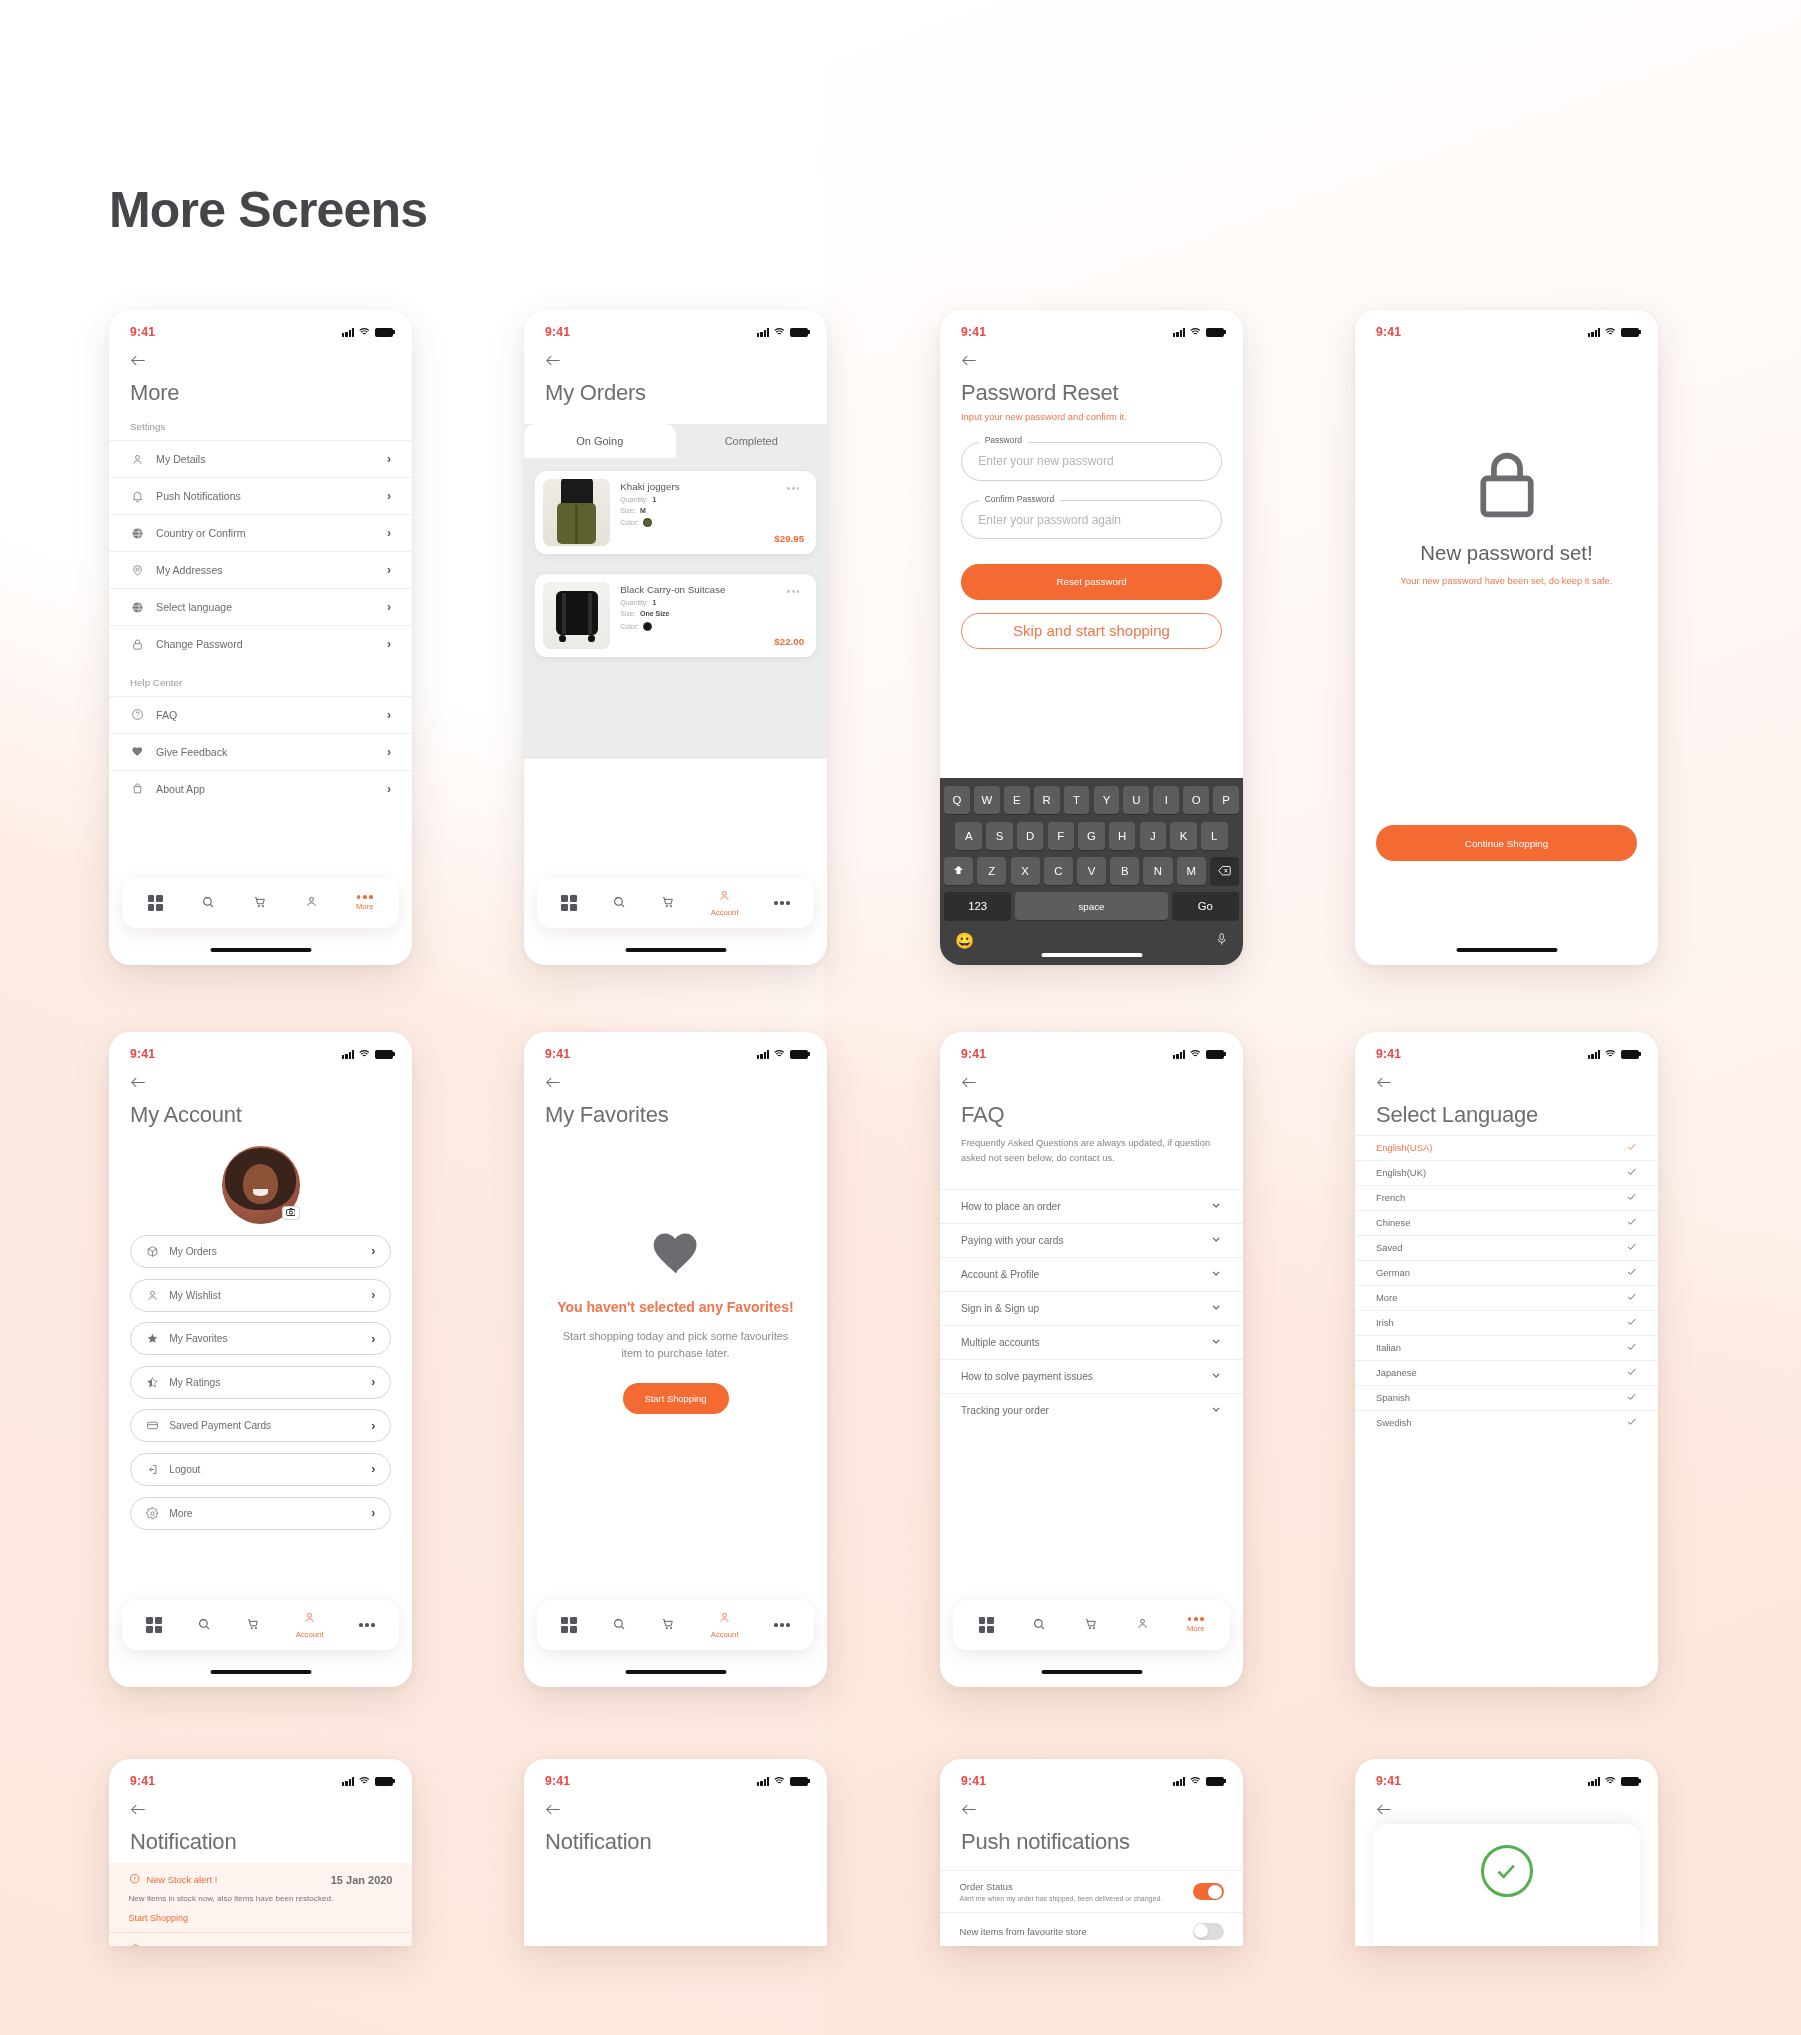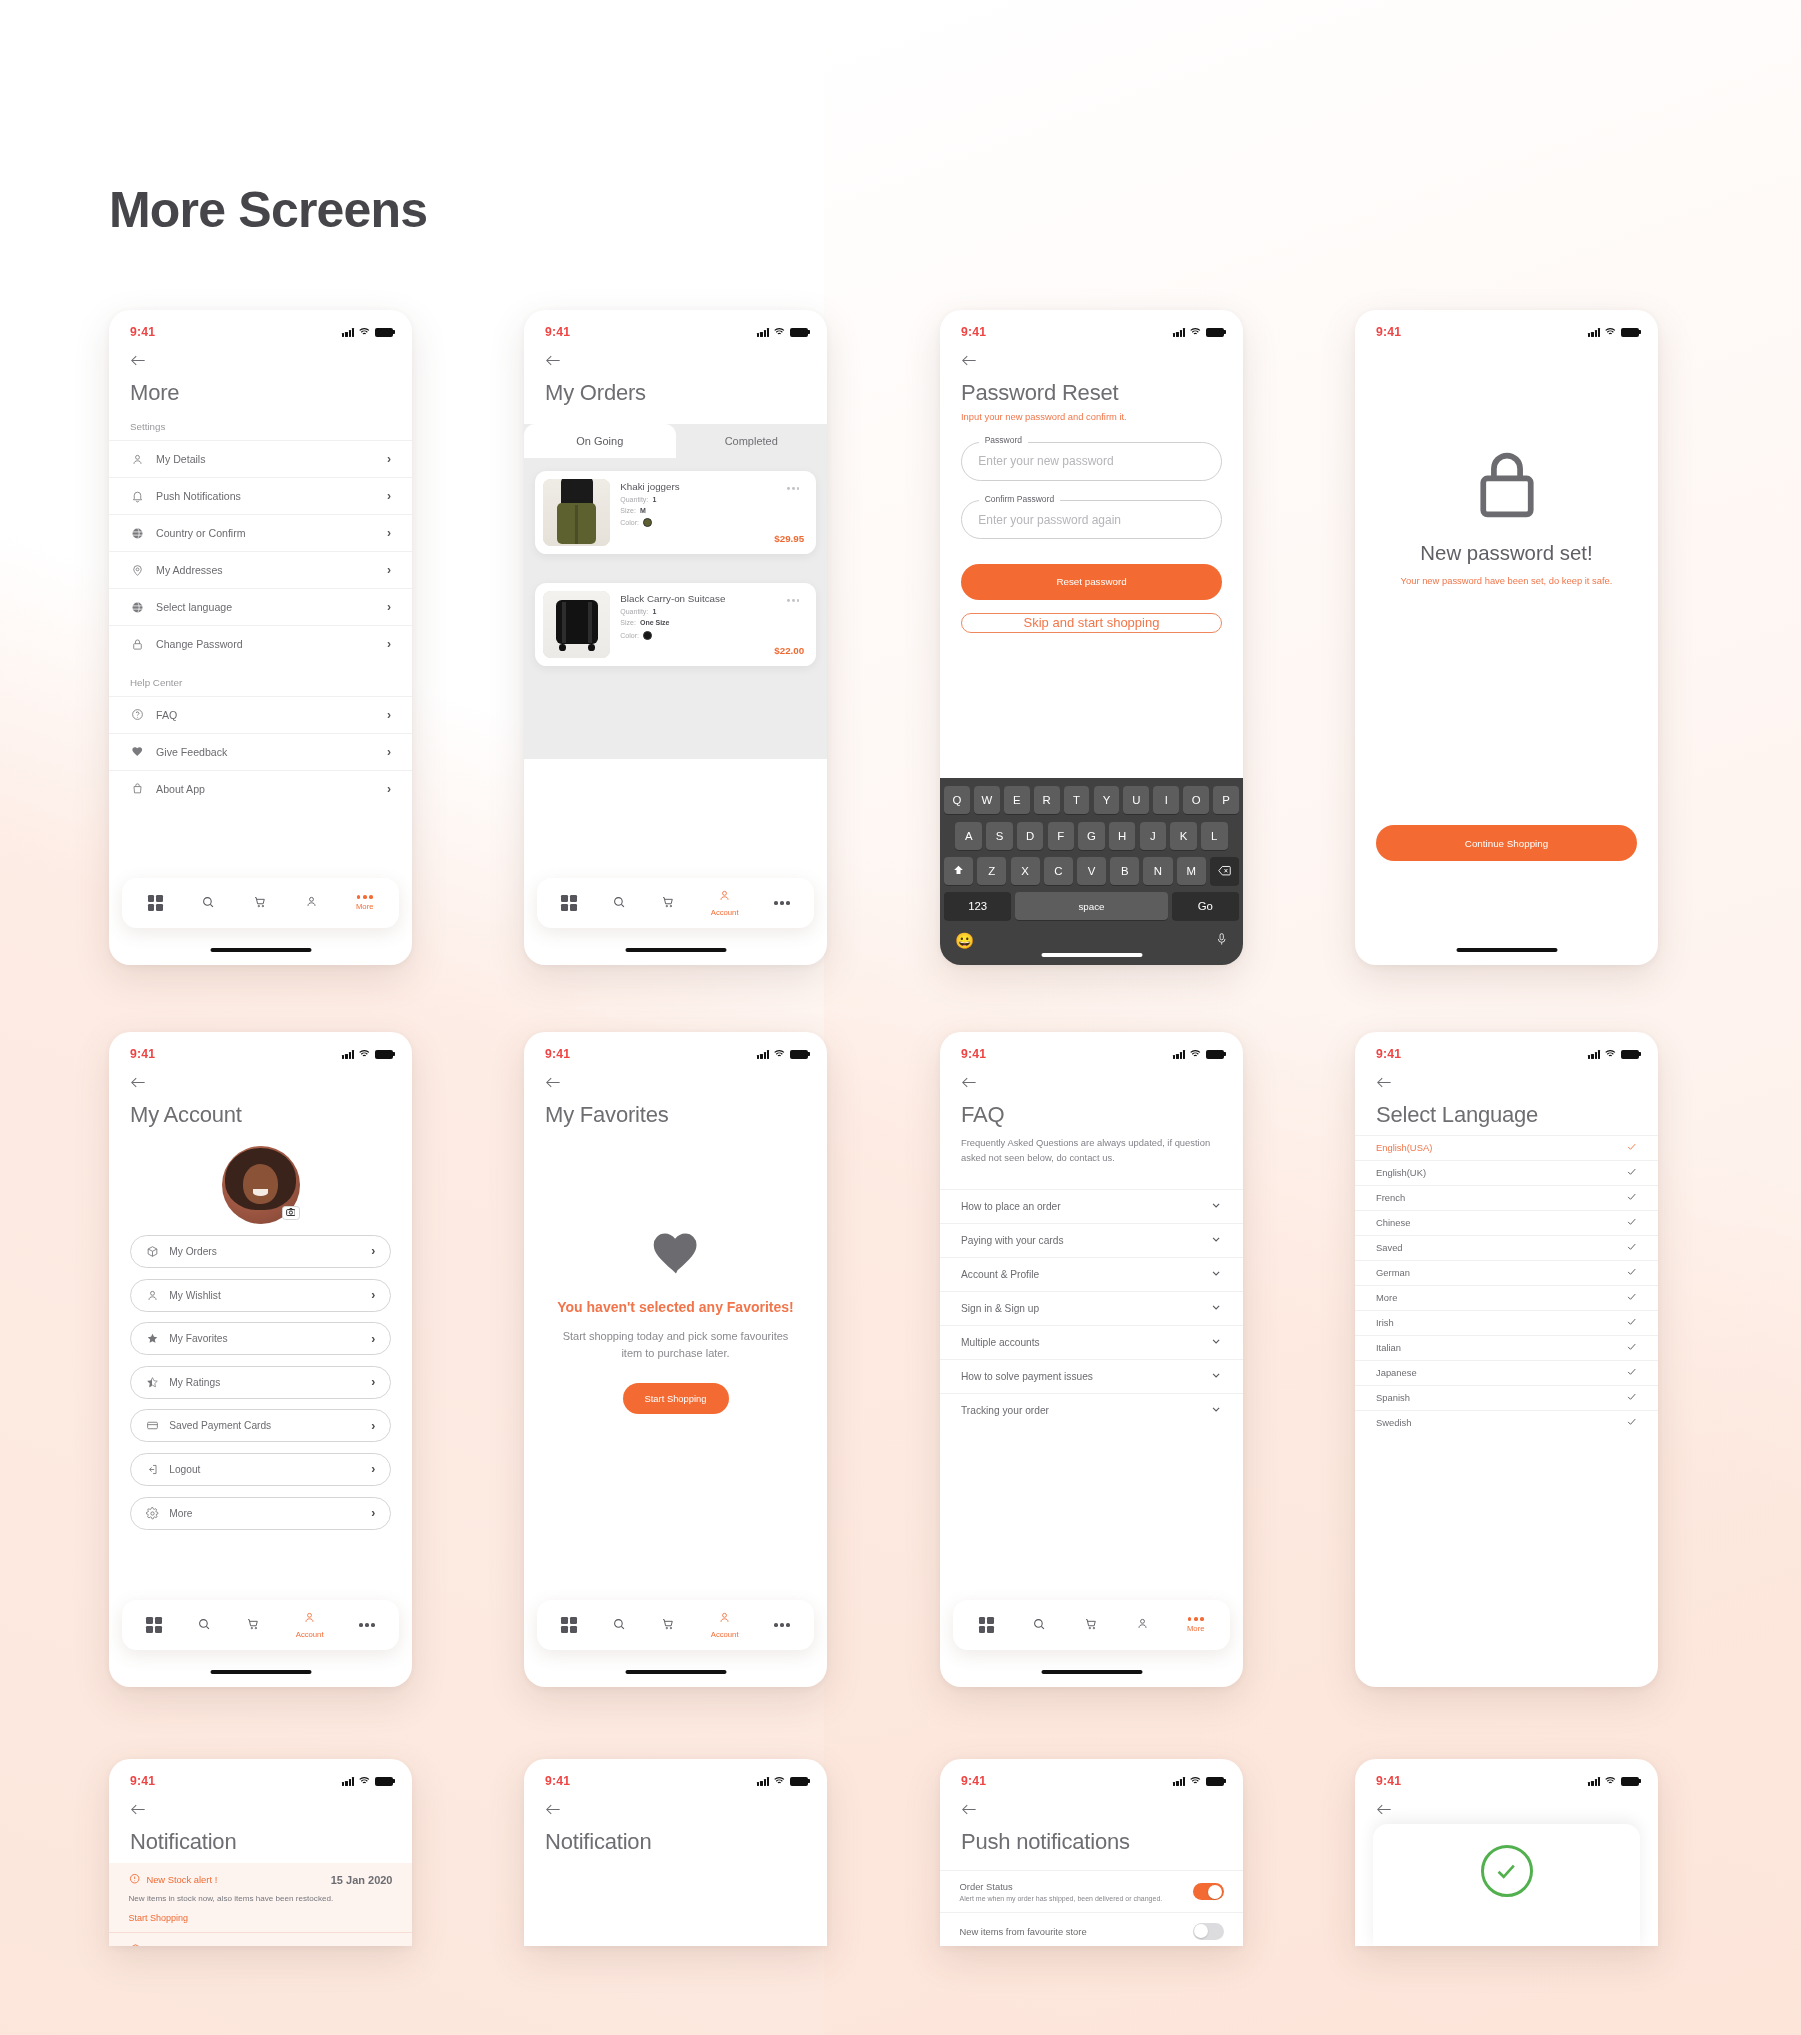--- a/index.html
+++ b/index.html
@@ -96,21 +96,21 @@
 
   
   .tabs-wrap { margin-top: 18px; position: relative; }
   .tabs-row { display: flex; }
   .otab { flex: 1; text-align: center; font-size: 11px; color: #6f6f74; padding: 10.6px 0; }
   .otab.active { background: #fff; border-radius: 11.4px 11.4px 0 0; color: #5c5c62; position: relative; z-index: 2; }
   .orders-body { background: #ececec; padding: 13px 11.4px; min-height: 301px; }
   .tabs-bg { background: #ececec; }
   .ocard {
     background: #fff; border-radius: 11.4px; display: flex; gap: 9.8px; padding: 8.1px;
-    box-shadow: 0 2.4px 9.8px rgba(0,0,0,0.06); margin-bottom: 29px; position: relative;
+    box-shadow: 0 2.4px 9.8px rgba(0,0,0,0.06); margin-bottom: 20px; position: relative;
   }
   .othumb { width: 67px; height: 67px; border-radius: 8.1px; overflow: hidden; flex: none; background: #ded9cf; position: relative; }
   .oinfo { flex: 1; padding-top: 2.4px; position: relative; }
   .oname { font-size: 9.8px; color: #55555b; }
   .ometa { font-size: 7px; color: #aaaaae; margin-top: 4.1px; display: flex; align-items: center; gap: 4.1px; }
   .ometa b { color: #4a4a50; font-weight: 700; font-size: 7px; }
   .swatch { width: 9px; height: 9px; border-radius: 50%; border: 1.2px solid #333; display: inline-block; }
   .oprice { position: absolute; right: 3.3px; bottom: 1.6px; font-size: 9.8px; color: #ef6a33; font-weight: 700; }
   .omore { position: absolute; right: 8.1px; top: 8.1px; display: flex; gap: 2px; }
   .omore i { width: 2.8px; height: 2.8px; border-radius: 50%; background: #c3c3c7; display: block; }
@@ -122,22 +122,22 @@
   .field .fl {
     position: absolute; top: -6.5px; left: 18px; background: #fff; padding: 0 5.7px;
     font-size: 8.5px; color: #62626a;
   }
   .field .ph { font-size: 12px; color: #b5b5ba; }
   .btn-primary {
     margin: 24.4px 21px 0 21px; height: 36px; border-radius: 19.5px; background: #f36b33;
     color: #fff; font-size: 9.8px; display: flex; align-items: center; justify-content: center;
   }
   .btn-ghost {
-    margin: 13px 21px 0 21px; height: 20px; border-radius: 19.5px; background: #fff;
-    border: 1.2px solid #f0865c; color: #f1764a; font-size: 13px;
+    margin: 13px 21px 0 21px; height: 36px; border-radius: 19.5px; background: #fff;
+    border: 1.2px solid #f0865c; color: #f1764a; font-size: 15px;
     display: flex; align-items: center; justify-content: center;
   }
 
   
   .kb { position: absolute; left:0; right:0; bottom: 0; background: #414141; padding: 8.1px 4.1px 0 4.1px; }
   .kb-row { display: flex; justify-content: center; gap: 4.1px; margin-bottom: 7.3px; }
   .key {
     background: #5d5d5d; color: #fff; border-radius: 4.1px; height: 28px; min-width: 23px;
     display: flex; align-items: center; justify-content: center; font-size: 11.4px; flex: 1;
     box-shadow: 0 0.8px 0 rgba(0,0,0,.35);

